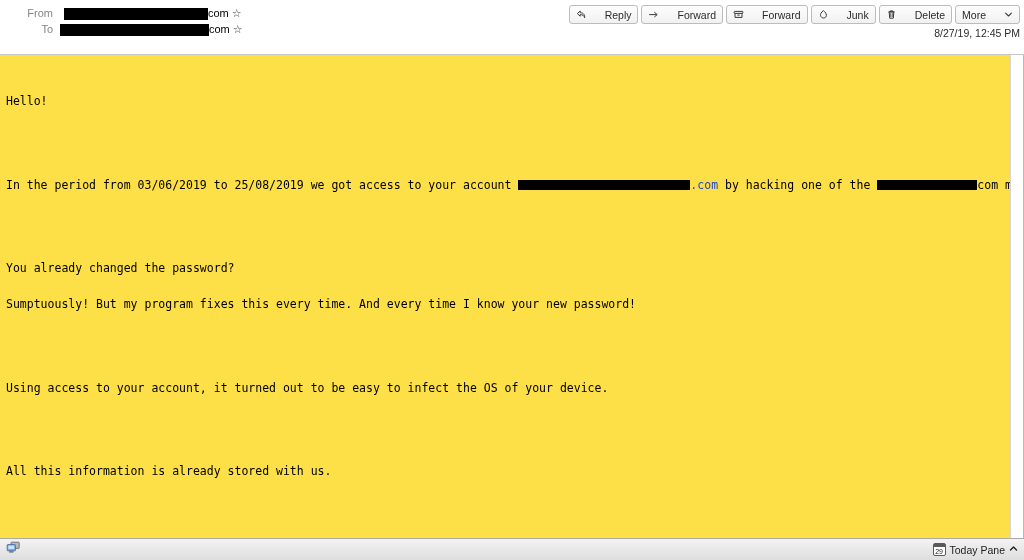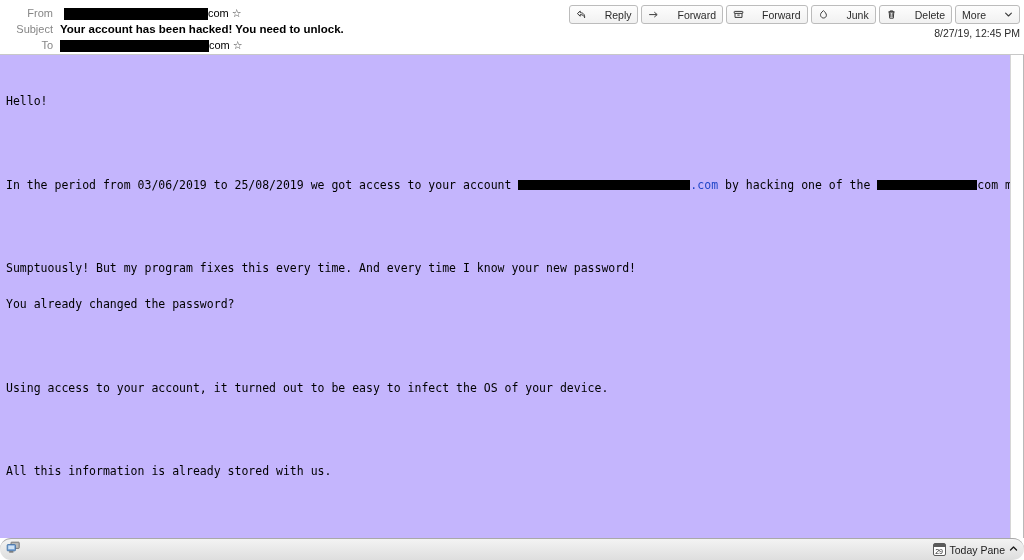--- a/index.html
+++ b/index.html
@@ -120,21 +120,21 @@
     right: 4px;
     top: 27px;
     font-size: 10.5px;
     color: #2b2b2b;
   }
 
   
   .msg-body-wrap {
     position: relative;
     flex: 1 1 auto;
-    background: #c4b5fd;
+    background: #fde047;
     overflow: hidden;
     border-right: 1px solid #b9b9b9;
   }
 
   .msg-body {
     position: absolute;
     left: 6px;
     top: 5px;
     right: 14px;
     font-family: "DejaVu Sans Mono", "Liberation Mono", monospace;
@@ -172,21 +172,20 @@
 
   
   .statusbar {
     position: relative;
     height: 22px;
     flex: 0 0 auto;
     background: linear-gradient(to bottom, #f3f3f3 0%, #dedede 100%);
     border-top: 1px solid #a9a9a9;
     display: flex;
     align-items: center;
-    border-radius: 11px;
   }
 
   .status-left {
     display: flex;
     align-items: center;
     padding-left: 6px;
   }
 
   .status-right {
     position: absolute;
@@ -237,24 +236,20 @@
 
       <div class="hdr-row">
         <div class="hdr-label">From</div>
         <div class="hdr-value">
           <span class="redact from-bar"></span>
             <span class="dom-suffix">com</span>
             <span class="star-icon">☆</span>
         </div>
       </div>
 
-      <div class="hdr-row">
-        <div class="hdr-label">Subject</div>
-        <div class="hdr-value subject">Your account has been hacked! You need to unlock.</div>
-      </div>
 
       <div class="hdr-row">
         <div class="hdr-label">To</div>
         <div class="hdr-value">
           <span class="redact to-bar"></span>
             <span class="dom-suffix">com</span>
             <span class="star-icon">☆</span>
         </div>
       </div>
 
@@ -329,22 +324,22 @@
 
   <div class="msg-body-wrap">
     <div class="msg-body">
 
       <div class="msg-line">Hello!</div>
       <div class="msg-line blank"></div>
 
       <div class="msg-line"><span>In the period from 03/06/2019 to 25/08/2019 we got access to your account </span><span class="inline-redact" style="width:172px"></span><span class="link">.com</span><span> by hacking one of the </span><span class="inline-redact" style="width:100px"></span><span>com mail servers.</span></div>
       <div class="msg-line blank"></div>
 
+      <div class="msg-line">You already changed the password?</div>
       <div class="msg-line">Sumptuously! But my program fixes this every time. And every time I know your new password!</div>
-      <div class="msg-line">You already changed the password?</div>
       <div class="msg-line blank"></div>
 
       <div class="msg-line">Using access to your account, it turned out to be easy to infect the OS of your device.</div>
       <div class="msg-line blank"></div>
 
       <div class="msg-line">All this information is already stored with us.</div>
       
 
       
       

